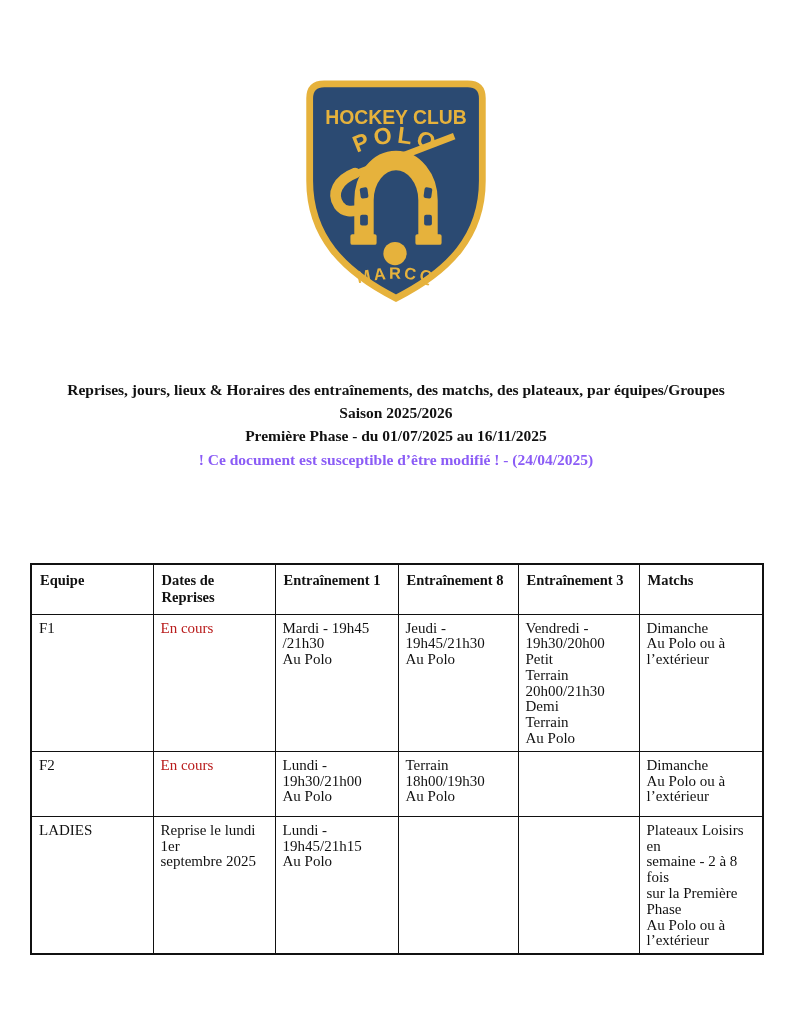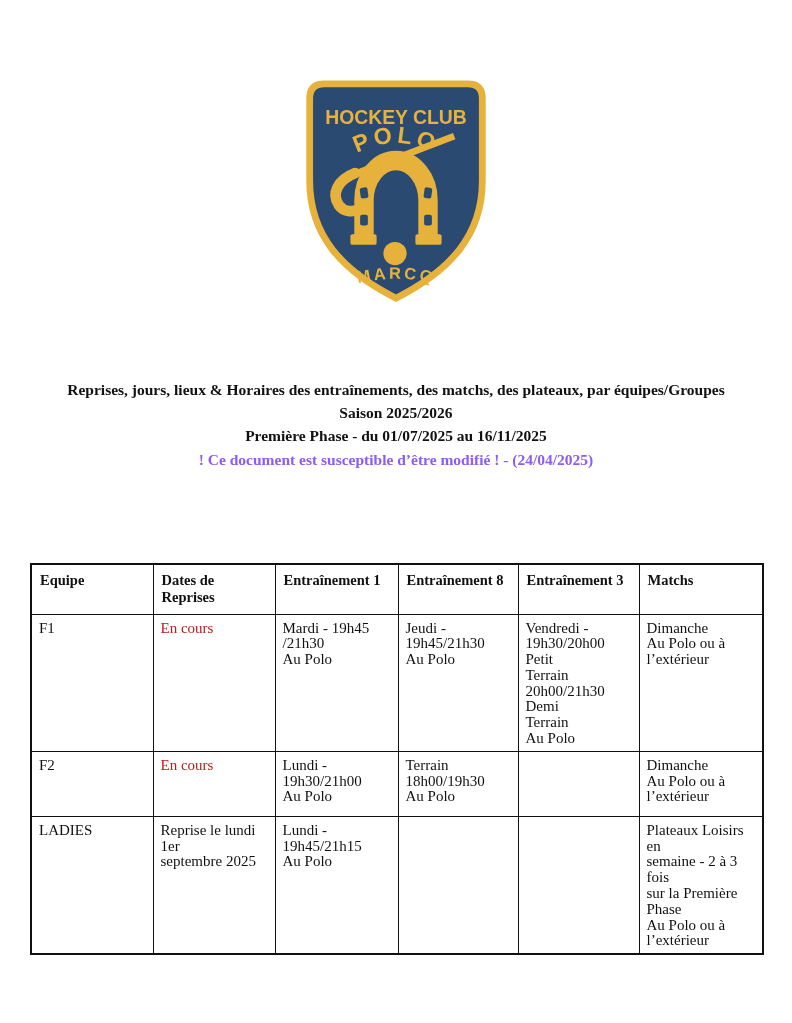--- a/index.html
+++ b/index.html
@@ -144,20 +144,20 @@
     <tr class="r2">
       <td>LADIES</td>
       <td>Reprise le lundi 1er
 septembre 2025</td>
       <td>Lundi -
 19h45/21h15
 Au Polo</td>
       <td></td>
       <td></td>
       <td>Plateaux Loisirs en
-semaine - 2 à 3 fois
+semaine - 2 à 8 fois
 sur la Première
 Phase
 Au Polo ou à
 l’extérieur</td>
     </tr>
   </tbody>
 </table>
 
 </body></html>

